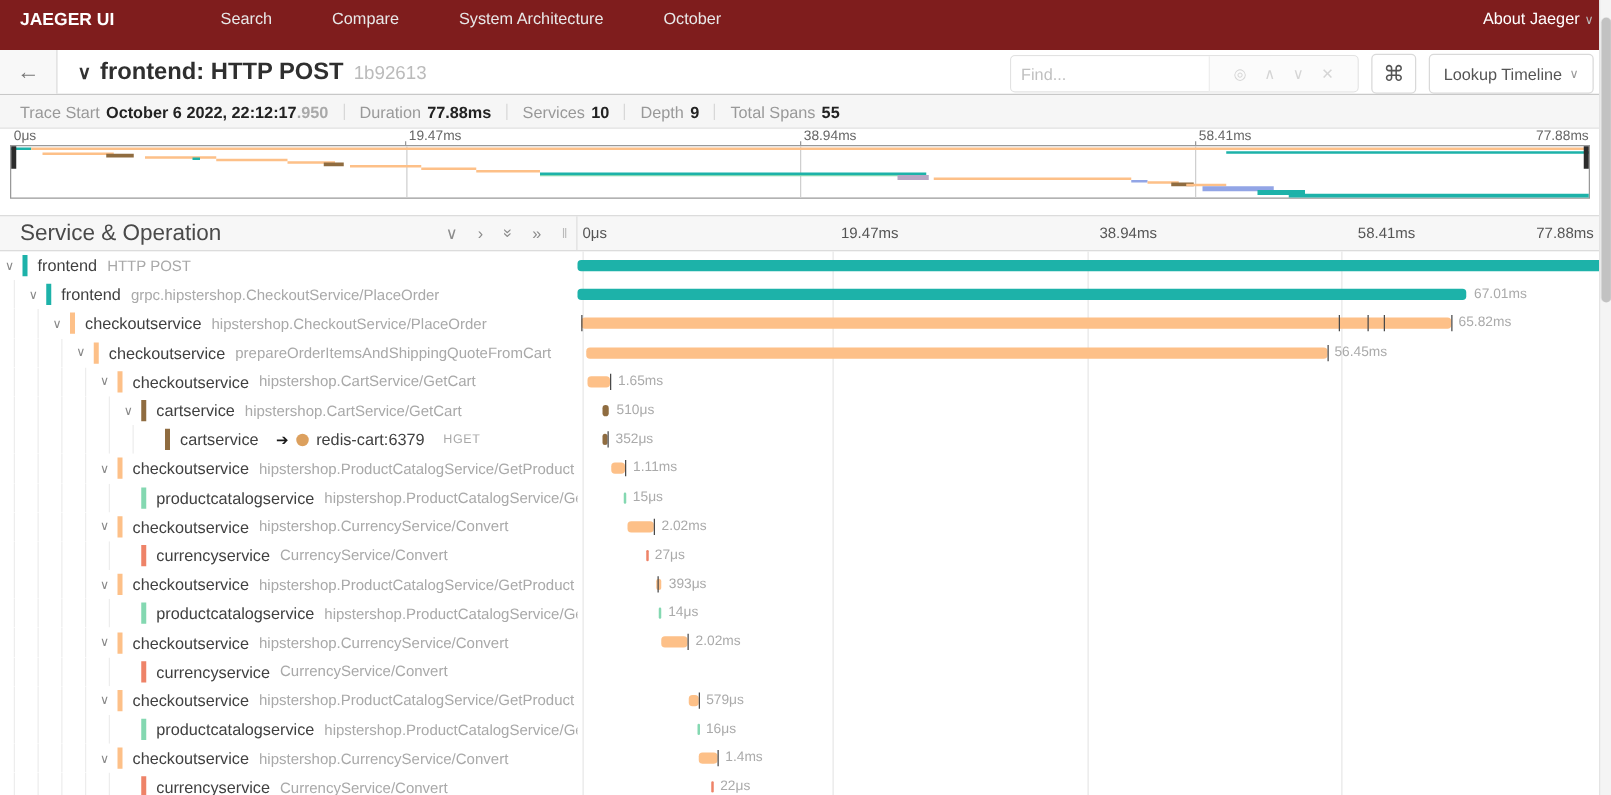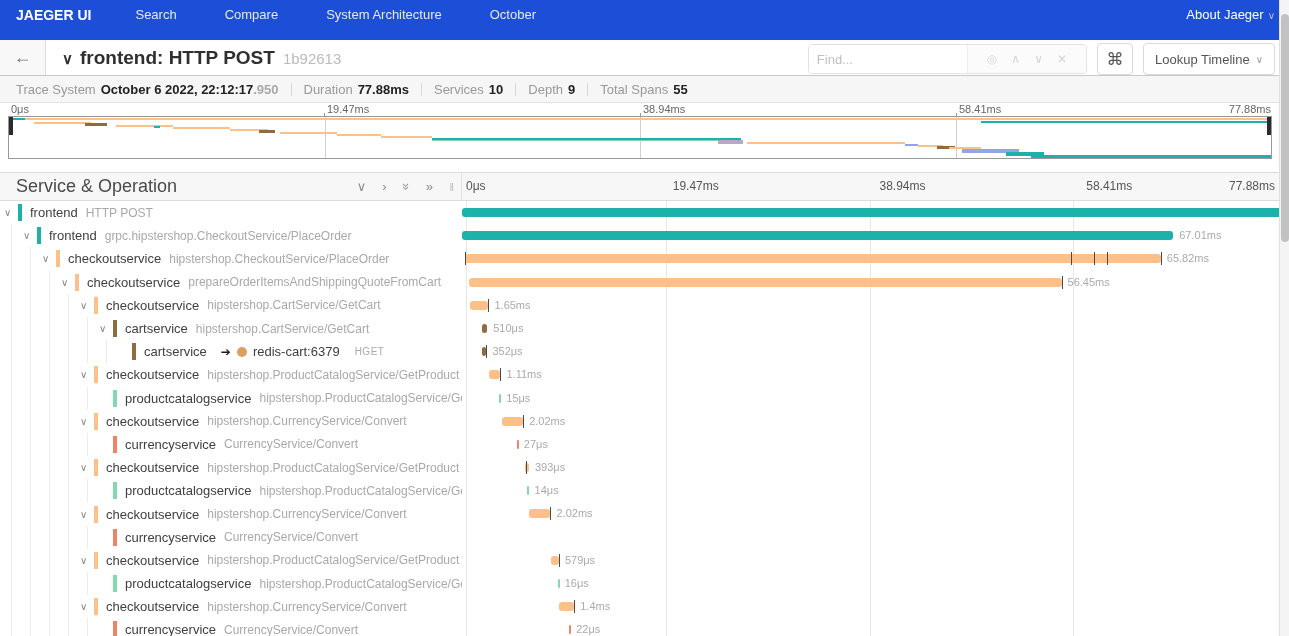--- a/index.html
+++ b/index.html
@@ -1,19 +1,19 @@
 <!DOCTYPE html>
 <html><head>
 <meta charset="utf-8">
 <style>
   * { box-sizing: border-box; margin: 0; padding: 0; }
   html,body { width:1289px; height:636px; overflow:hidden; font-family:"Liberation Sans", sans-serif; background:#fff; }
 
   
-  .nav { height:40px; background:#1d4ed8; display:flex; align-items:center; padding:0 14px 11px 16px; position:relative; z-index:5; }
+  .nav { height:40px; background:#7f1d1d; display:flex; align-items:center; padding:0 14px 11px 16px; position:relative; z-index:5;gap:41px; }
   .nav-brand { color:#fff; font-size:14px; font-weight:700; margin-right:44px; }
   .nav-item { color:#e8e8e8; font-size:13px; margin-right:48px; cursor:pointer; }
   .nav-right { margin-left:auto; display:flex; align-items:center; }
   .lookup { position:relative; margin-right:18px; }
   .lookup input { width:178px; height:28px; border:none; border-radius:4px; padding:0 8px 0 28px; font-size:13px; color:#333; outline:none; }
   .lookup input::placeholder { color:#a8a8a8; }
   .mag { position:absolute; left:9px; top:8px; width:9px; height:9px; border:1.5px solid #999; border-radius:50%; }
   .mag::after { content:''; position:absolute; left:7px; top:8px; width:1.5px; height:5px; background:#999; transform:rotate(-45deg); }
   .about { color:#fff; font-size:13px; }
   .about .chev { font-size:10px; color:#bbb; margin-left:4px; }
@@ -126,21 +126,21 @@
     <div class="kbd-btn">⌘</div>
     <div class="view-btn">
       <span>Lookup Timeline</span>
       <span class="chev">∨</span>
     </div>
   </div>
 </div>
 
 <div class="summary" id="summary-bar">
     <span class="sum-item">
-      <span class="sum-label">Trace System</span>
+      <span class="sum-label">Trace Start</span>
       <span class="sum-value">October 6 2022, 22:12:17</span>
       <span class="sum-suffix">.950</span>
     </span>
     <span class="sum-sep"></span>
     <span class="sum-item">
       <span class="sum-label">Duration</span>
       <span class="sum-value">77.88ms</span>
     </span>
     <span class="sum-sep"></span>
     <span class="sum-item">

